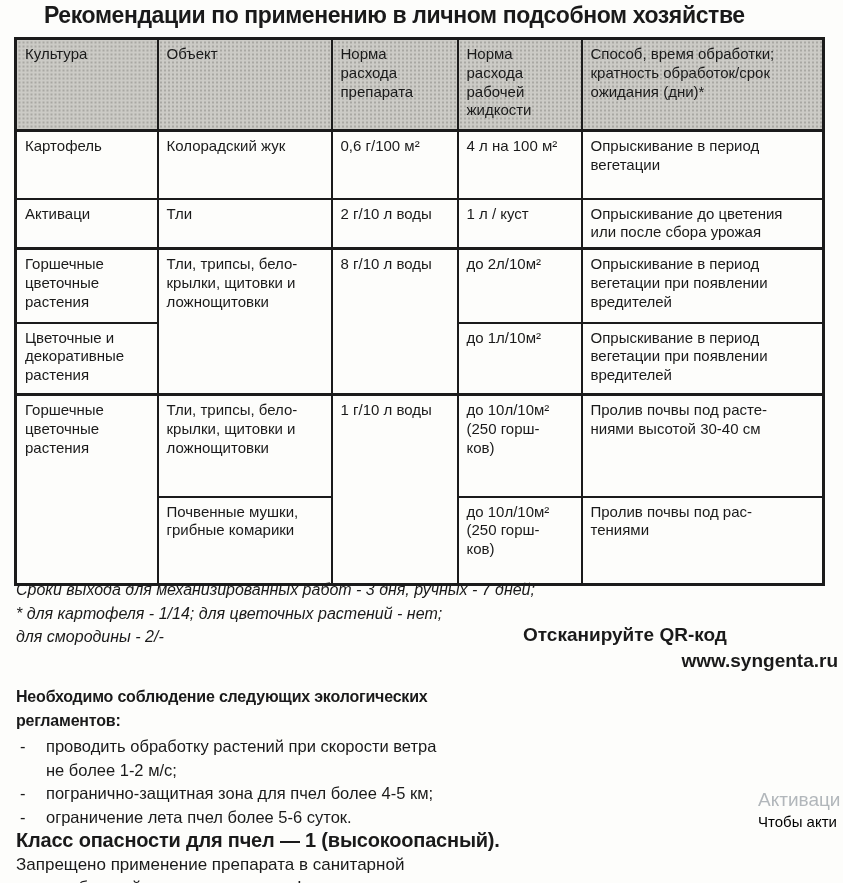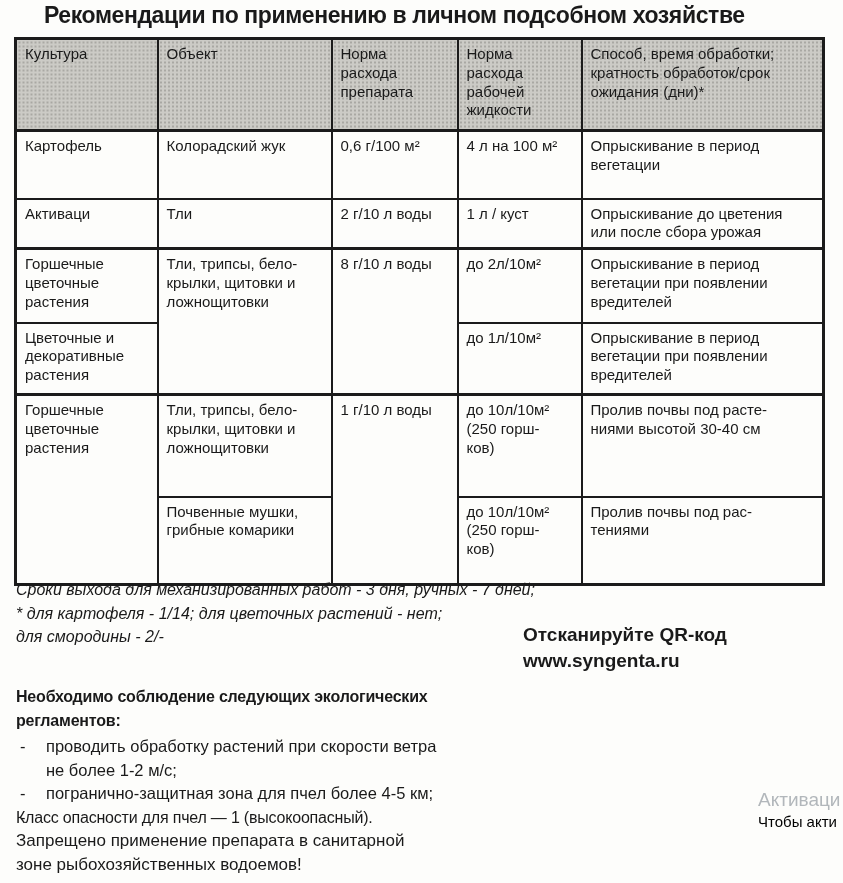--- a/index.html
+++ b/index.html
@@ -61,41 +61,41 @@
   }
   .qr-block {
     position: absolute;
     top: 622px; left: 523px;
     width: 315px;
     font-size: 18px;
     line-height: 26px;
   }
   .qr-heading { font-weight: bold; font-size: 19px; }
   .qr-lines { white-space: pre-line; }
-  .qr-site { font-weight: bold; font-size: 19px; }
+  .qr-site { font-weight: bold; font-size: 19px; text-align: right; }
 
   .eco {
     position: absolute;
     top: 685px; left: 16px;
     width: 520px;
     font-size: 16.5px;
     line-height: 23.5px;
   }
   .eco-heading {
     font-weight: bold;
     font-size: 16px;
     letter-spacing: -0.2px;
     white-space: pre-line;
     margin-bottom: 3px;
   }
   .eco-item { position: relative; padding-left: 30px; }
   .eco-dash { position: absolute; left: 4px; top: 0; }
   .hazard-line {
-    font-weight: normal;
-    font-size: 16px;
+    font-weight: bold;
+    font-size: 20px;
     letter-spacing: -0.2px;
   }
   .warning-line {
     font-size: 17px;
     white-space: pre-line;
   }
   .watermark {
     position: absolute;
     top: 788px; left: 758px;
     color: #b2b7bb;
@@ -218,20 +218,21 @@
       <span class="eco-dash">-</span>
       <span style="white-space:pre-line">проводить обработку растений при скорости ветра
 не более 1-2 м/с;</span>
     </div>
     <div class="eco-item">
       <span class="eco-dash">-</span>
       <span style="white-space:pre-line">погранично-защитная зона для пчел более 4-5 км;</span>
     </div>
     <div class="eco-item">
       <span class="eco-dash">-</span>
+      <span style="white-space:pre-line">ограничение лета пчел более 5-6 суток.</span>
     </div>
     <div class="hazard-line">Класс опасности для пчел — 1 (высокоопасный).</div>
     <div class="warning-line">Запрещено применение препарата в санитарной
 зоне рыбохозяйственных водоемов!</div>
   </div>
 
   <div class="watermark">
     <div class="watermark-line1">Активаци</div>
     <div class="watermark-line2">Чтобы акти</div>
   </div>

